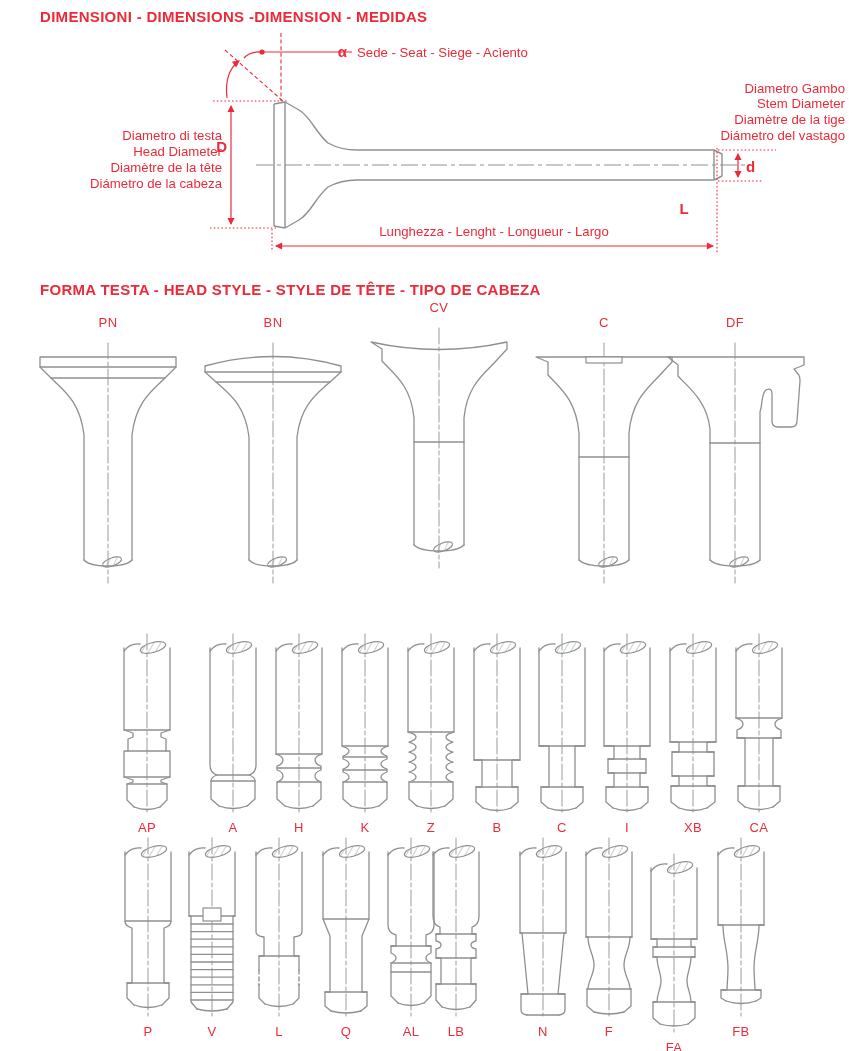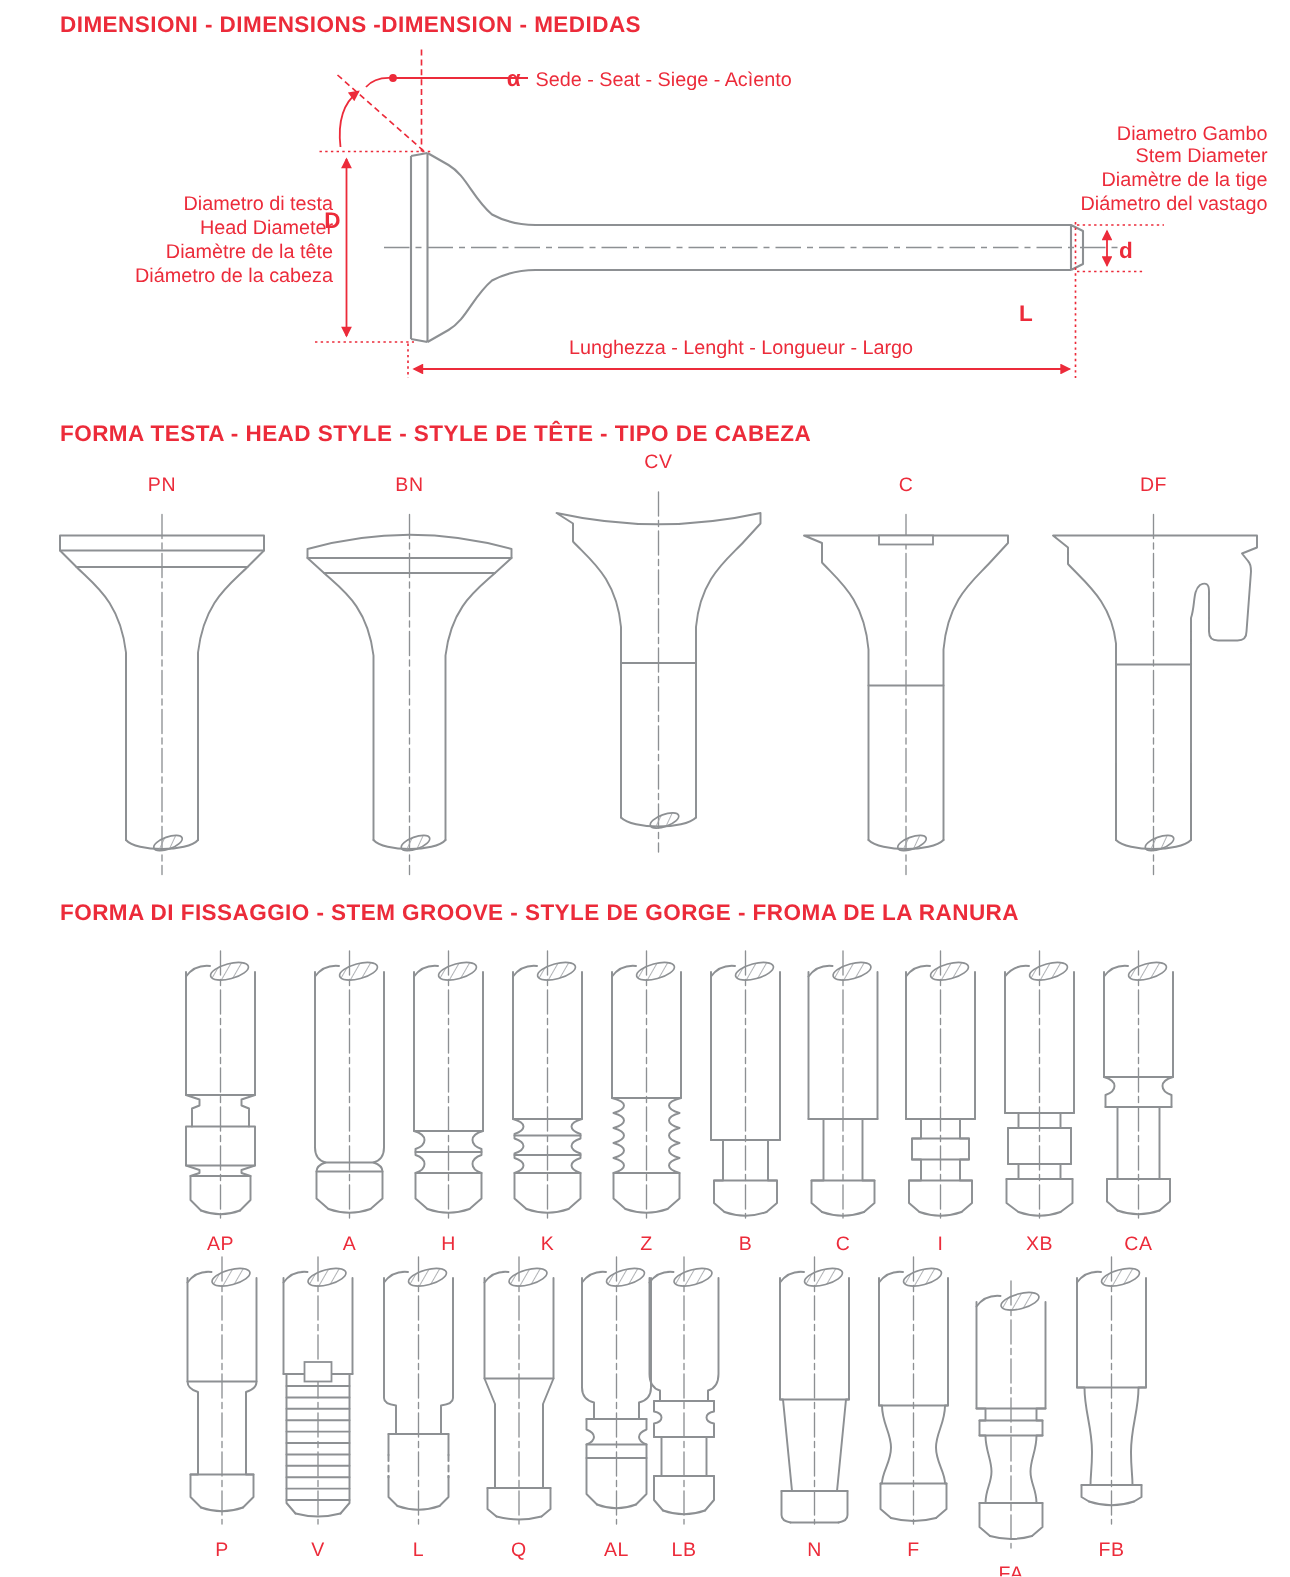--- a/index.html
+++ b/index.html
@@ -142,32 +142,31 @@
     <figcaption>C</figcaption>
     <svg class="head-svg" width="166" height="255" viewBox="-83 -25 166 255">
         <path d="M0,-14 V226" class="cl"></path>
         <path d="M-68,0 H68 V5 L56,18 C45,30 28,42 25,76 V100 H-25 V76 C-28,42 -45,30 -56,18 V5 Z" class="hatchfill"></path>
         <path d="M-25,100 V203 M25,100 V203"></path>
         <path d="M-25,203 C-17,211 17,211 25,203"></path>
         <rect x="-18" y="0" width="36" height="6" class="whitefill" stroke="#8D9093" stroke-width="1.2"></rect>
         <ellipse cx="4" cy="205" rx="10" ry="4" transform="rotate(-20 4 205)" class="hatchfill" stroke="#8D9093" stroke-width="1.1"></ellipse>
       </svg>
   </figure>
-  <figure class="head-fig" style="left:686px;top:315px;width:166px">
+  <figure class="head-fig" style="left:652px;top:315px;width:166px">
     <figcaption>DF</figcaption>
     <svg class="head-svg" width="166" height="255" viewBox="-83 -25 166 255">
         <path d="M0,-14 V226" class="cl"></path>
         <path d="M-67,0 H69 V8 L59,12 L63,17 Q65,19 65,24 L62,64 Q62,70 56,70 H43 Q37,70 37,64 V37 Q37,30 31,33 C26,37 28,46 25,55 V86 H-25 V72 C-28,44 -46,31 -57,19 V8 Z" class="hatchfill"></path>
         <path d="M-25,86 V203 M25,86 V203"></path>
         <path d="M-25,203 C-17,211 17,211 25,203"></path>
         <ellipse cx="4" cy="205" rx="10" ry="4" transform="rotate(-20 4 205)" class="hatchfill" stroke="#8D9093" stroke-width="1.1"></ellipse>
       </svg>
   </figure>
 
-  <h2 class="sec-title" id="title-stemgroove">FORMA DI FISSAGGIO - STEM GROOVE - STYLE DE GORGE - FROMA DE LA RANURA</h2>
 
   <figure class="stem-fig" style="left:114px;top:632px;width:66px">
     <svg class="stem-svg" width="66" height="182" viewBox="-33 -10 66 182">
         <path d="M23,6 V88 L14,91 V95 L19,97 V109 H23 V135 L14,138 V140 L20,142 V158 L13,165"></path>
         <path d="M23,6 V88 L14,91 V95 L19,97 V109 H23 V135 L14,138 V140 L20,142 V158 L13,165" transform="scale(-1 1)"></path>
         <path d="M-23,88 H23 M-19,109 H19 M-23,135 H23 M-20,142 H20 M-13,165 Q0,170 13,165"></path>
         <path d="M0,-8 V170" class="cl"></path>
         <path d="M-23,9 Q-17,1 -7,2"></path>
         <ellipse cx="6" cy="5.5" rx="13" ry="5" transform="rotate(-15 6 5.5)" class="hatchfill" stroke="#8D9093" stroke-width="1.1"></ellipse>
       </svg>

